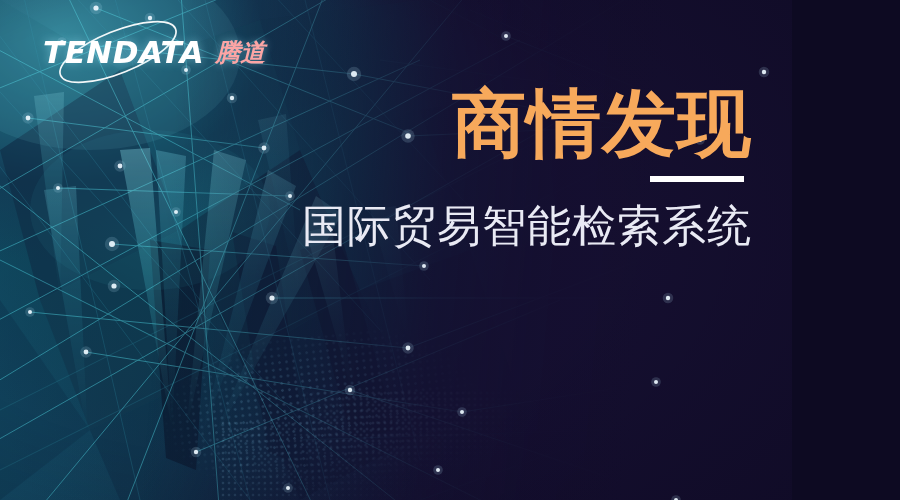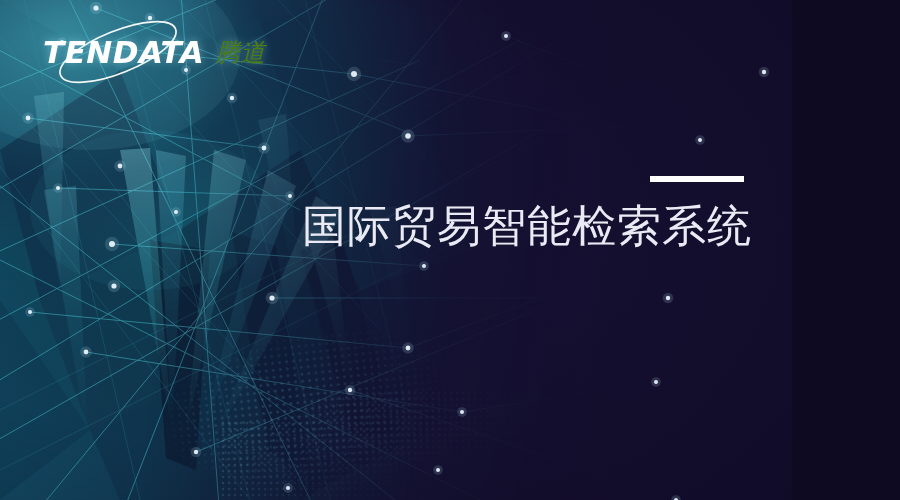--- a/index.html
+++ b/index.html
@@ -88,22 +88,22 @@
     font-size:31px;letter-spacing:.5px;
     color:#ffffff;
     line-height:1;
     margin-left:3px;
     text-shadow:0 0 10px rgba(160,235,255,.45);
   }
   .logo-cn{
     position:relative;
     margin-left:11px;
     font-family:"DejaVu Sans","Liberation Sans",sans-serif;
-    font-weight:normal;font-style:italic;
-    font-size:25px;color:#4d7c0f;line-height:1;
+    font-weight:bold;font-style:italic;
+    font-size:25px;color:#fca5a5;line-height:1;
     text-shadow:0 0 9px rgba(160,235,255,.45);
   }
 
   
   .copy{position:absolute;right:40px;top:0;width:520px;height:500px;text-align:right;}
 
   .headline{
     position:absolute;right:0;top:86px;
     font-family:"DejaVu Sans","Liberation Sans",sans-serif;
     font-weight:bold;
@@ -352,17 +352,18 @@
 
   <div class="logo">
     <svg width="232" height="48" viewBox="0 0 232 48">
       <ellipse cx="78" cy="24" rx="62" ry="21" transform="rotate(-22 78 24)" fill="none" stroke="#ffffff" stroke-width="1.7" opacity="0.95"></ellipse>
     </svg>
     <span class="logo-word">TENDATA</span>
     <span class="logo-cn">腾道</span>
   </div>
 
   <div class="copy">
+    <div class="headline">商情发现</div>
     <div class="rule"></div>
     <div class="subtitle">国际贸易智能检索系统</div>
   </div>
 
 </div>
 
 </body></html>

